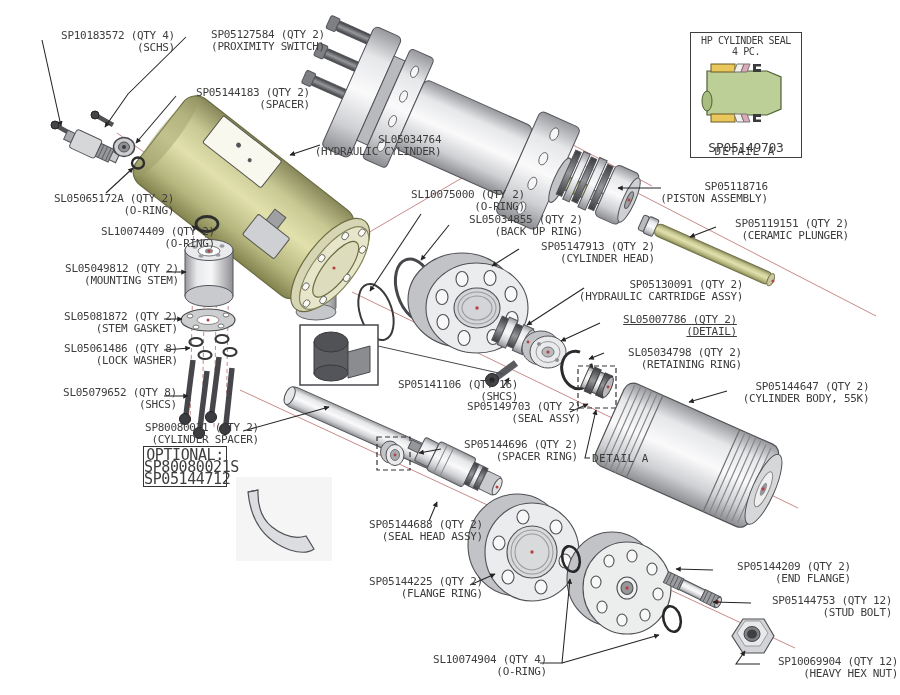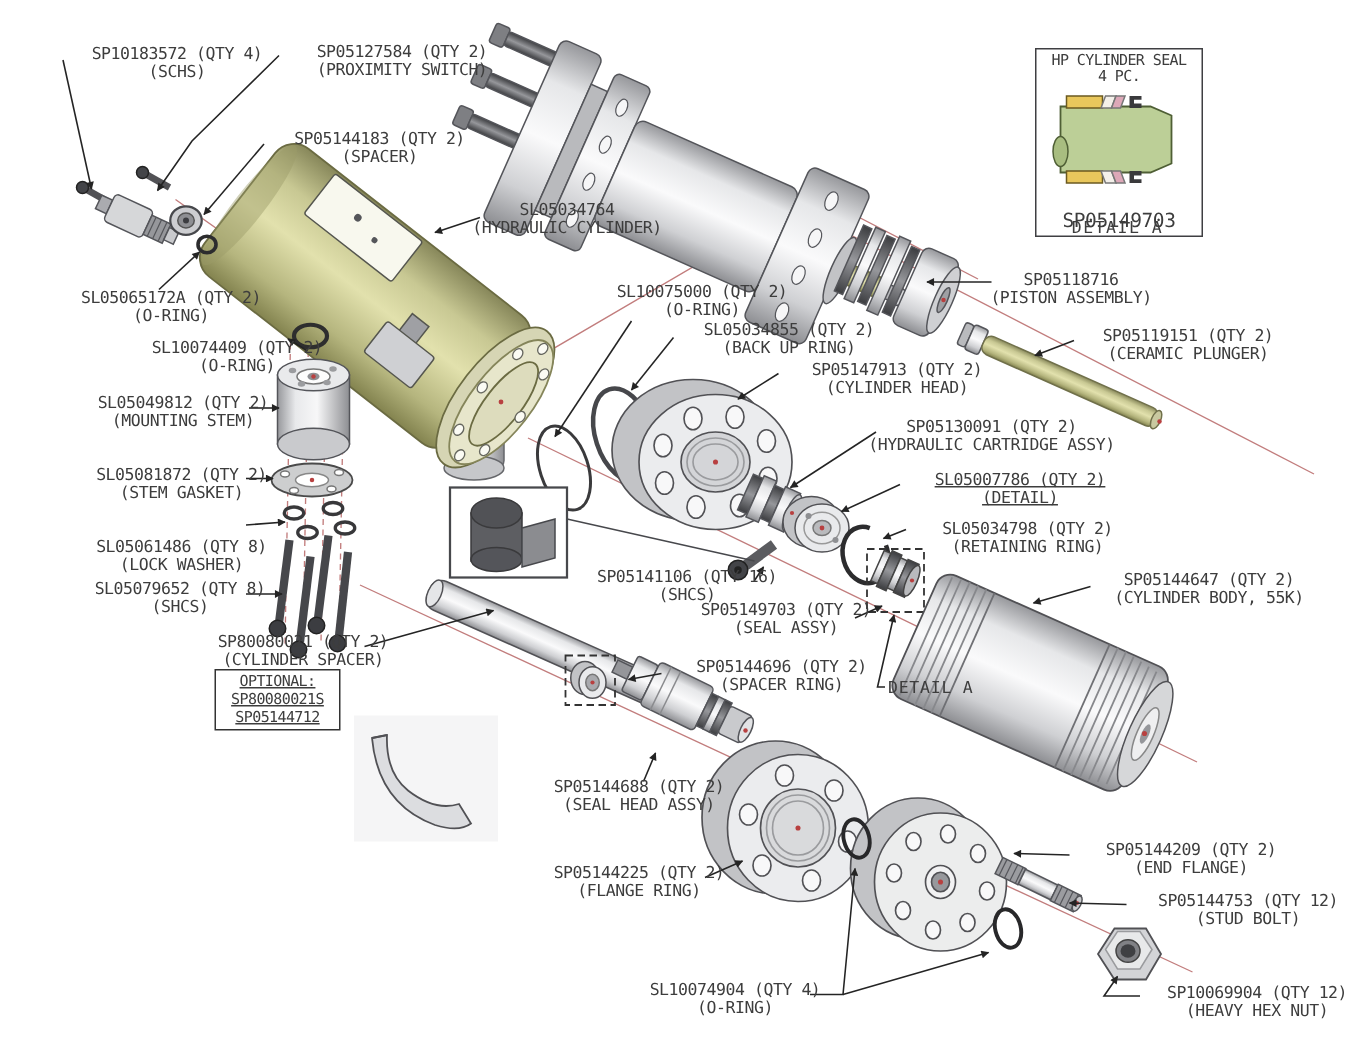--- a/index.html
+++ b/index.html
@@ -1,29 +1,29 @@
 <!DOCTYPE html>
 <html><head>
 <meta charset="utf-8">
 <style>
   html,body{margin:0;padding:0;background:#ffffff;}
   .canvas{position:relative;width:900px;height:695px;background:#ffffff;overflow:hidden;
           font-family:"DejaVu Sans Mono","Liberation Mono",monospace;}
   svg{position:absolute;left:0;top:0;}
-  .part-label{position:absolute;transform:translateX(-50%);text-align:center;white-space:nowrap;
+  .part-label{position:absolute;transform:translateX(-50%);text-align:right;white-space:nowrap;
               font-size:11px;line-height:12px;color:#3d3d3d;letter-spacing:-0.3px;padding-left:36px;}
   .detail-box{position:absolute;left:690px;top:32px;width:112px;height:126px;border:1.5px solid #3f3f42;
               box-sizing:border-box;text-align:center;color:#3d3d3d;}
   .detail-box .t{font-size:10px;line-height:10.5px;letter-spacing:-0.4px;padding-top:3px;}
   .detail-box .pn{font-size:13px;letter-spacing:-0.3px;position:absolute;bottom:2px;width:100%;}
   .detail-caption{position:absolute;left:745px;top:145px;transform:translateX(-50%);
               font-size:11px;color:#3d3d3d;letter-spacing:1px;white-space:nowrap;}
   .optional-box{position:absolute;left:143px;top:446px;width:84px;height:41px;border:1.5px solid #333;
-              box-sizing:border-box;text-align:center;font-size:10px;line-height:12px;
-              color:#3d3d3d;letter-spacing:-0.4px;padding-top:2px;text-decoration:underline;}
+              box-sizing:border-box;text-align:center;font-size:15px;line-height:12px;
+              color:#3d3d3d;letter-spacing:-0.4px;padding-top:2px;}
   .detail-callout{position:absolute;left:592px;top:452px;font-size:11px;color:#3d3d3d;
               letter-spacing:0.5px;white-space:nowrap;}
   .dbsvg{position:absolute;left:2px;top:24px;}
 </style>
 </head>
 <body>
 
 <div class="canvas">
 
 <svg width="900" height="695" viewBox="0 0 900 695">
@@ -432,21 +432,21 @@
 
 <div id="labels">
       <div class="part-label" style="left: 100px; top: 30px;"><span>SP10183572 (QTY 4)</span><br><span>(SCHS)</span></div>
       <div class="part-label" style="left: 250px; top: 29px;"><span>SP05127584 (QTY 2)</span><br><span>(PROXIMITY SWITCH)</span></div>
       <div class="part-label" style="left: 235px; top: 87px;"><span>SP05144183 (QTY 2)</span><br><span>(SPACER)</span></div>
       <div class="part-label" style="left: 360px; top: 134px;"><span>SL05034764</span><br><span>(HYDRAULIC CYLINDER)</span></div>
       <div class="part-label" style="left: 96px; top: 193px;"><span>SL05065172A (QTY 2)</span><br><span>(O-RING)</span></div>
       <div class="part-label" style="left: 140px; top: 226px;"><span>SL10074409 (QTY 2)</span><br><span>(O-RING)</span></div>
       <div class="part-label" style="left: 104px; top: 263px;"><span>SL05049812 (QTY 2)</span><br><span>(MOUNTING STEM)</span></div>
       <div class="part-label" style="left: 103px; top: 311px;"><span>SL05081872 (QTY 2)</span><br><span>(STEM GASKET)</span></div>
-      <div class="part-label" style="left: 103px; top: 343px; margin-top: 16px;"><span>SL05061486 (QTY 8)</span><br><span>(LOCK WASHER)</span></div>
+      <div class="part-label" style="left: 103px; top: 343px;"><span>SL05061486 (QTY 8)</span><br><span>(LOCK WASHER)</span></div>
       <div class="part-label" style="left: 102px; top: 387px;"><span>SL05079652 (QTY 8)</span><br><span>(SHCS)</span></div>
       <div class="part-label" style="left: 450px; top: 189px;"><span>SL10075000 (QTY 2)</span><br><span>(O-RING)</span></div>
       <div class="part-label" style="left: 508px; top: 214px;"><span>SL05034855 (QTY 2)</span><br><span>(BACK UP RING)</span></div>
       <div class="part-label" style="left: 580px; top: 241px;"><span>SP05147913 (QTY 2)</span><br><span>(CYLINDER HEAD)</span></div>
       <div class="part-label" style="left: 696px; top: 181px;"><span>SP05118716</span><br><span>(PISTON ASSEMBLY)</span></div>
       <div class="part-label" style="left: 774px; top: 218px;"><span>SP05119151 (QTY 2)</span><br><span>(CERAMIC PLUNGER)</span></div>
       <div class="part-label" style="left: 643px; top: 279px;"><span>SP05130091 (QTY 2)</span><br><span>(HYDRAULIC CARTRIDGE ASSY)</span></div>
       <div class="part-label" style="left: 662px; top: 314px; text-decoration: underline;"><span>SL05007786 (QTY 2)</span><br><span>(DETAIL)</span></div>
       <div class="part-label" style="left: 667px; top: 347px;"><span>SL05034798 (QTY 2)</span><br><span>(RETAINING RING)</span></div>
       <div class="part-label" style="left: 788px; top: 381px;"><span>SP05144647 (QTY 2)</span><br><span>(CYLINDER BODY, 55K)</span></div>

